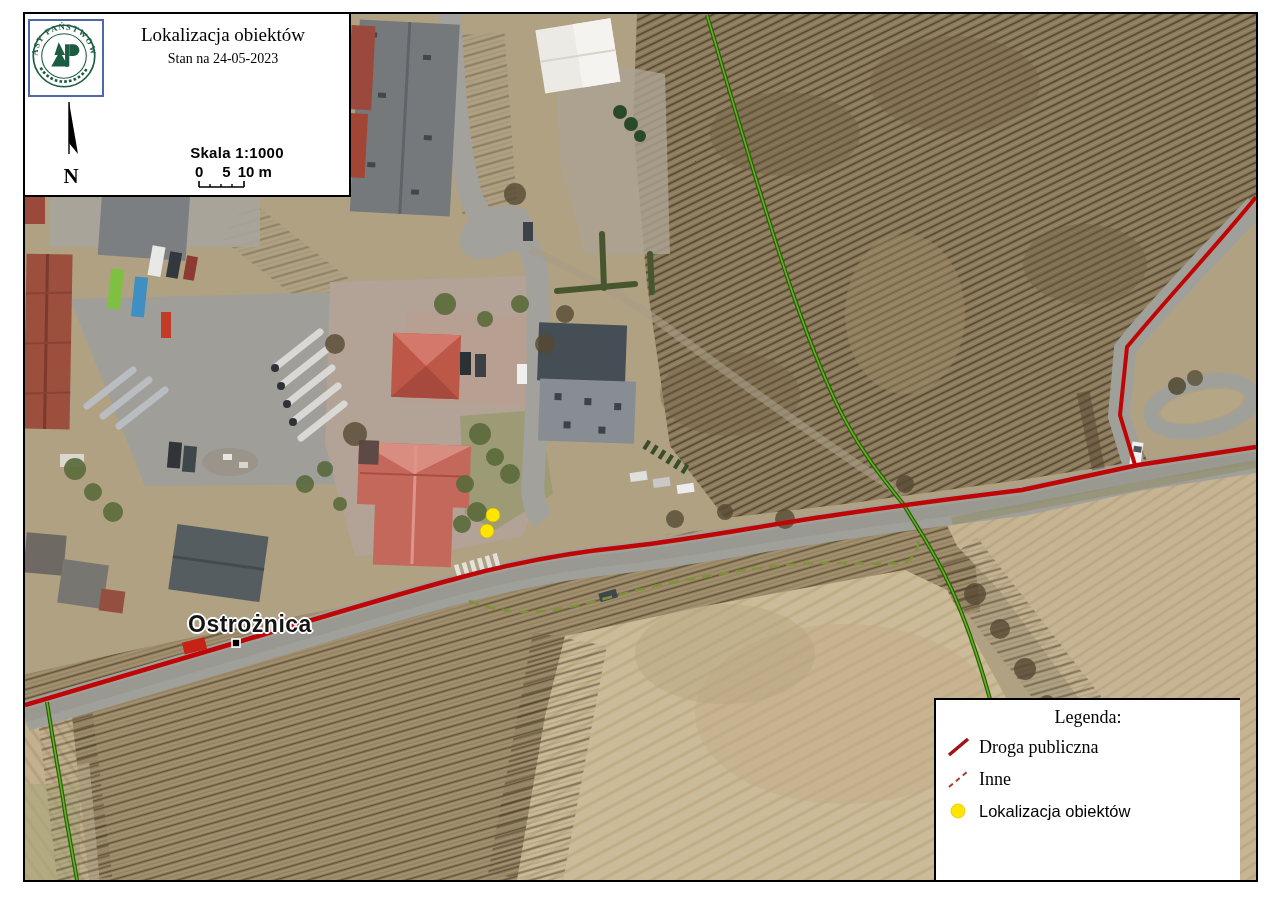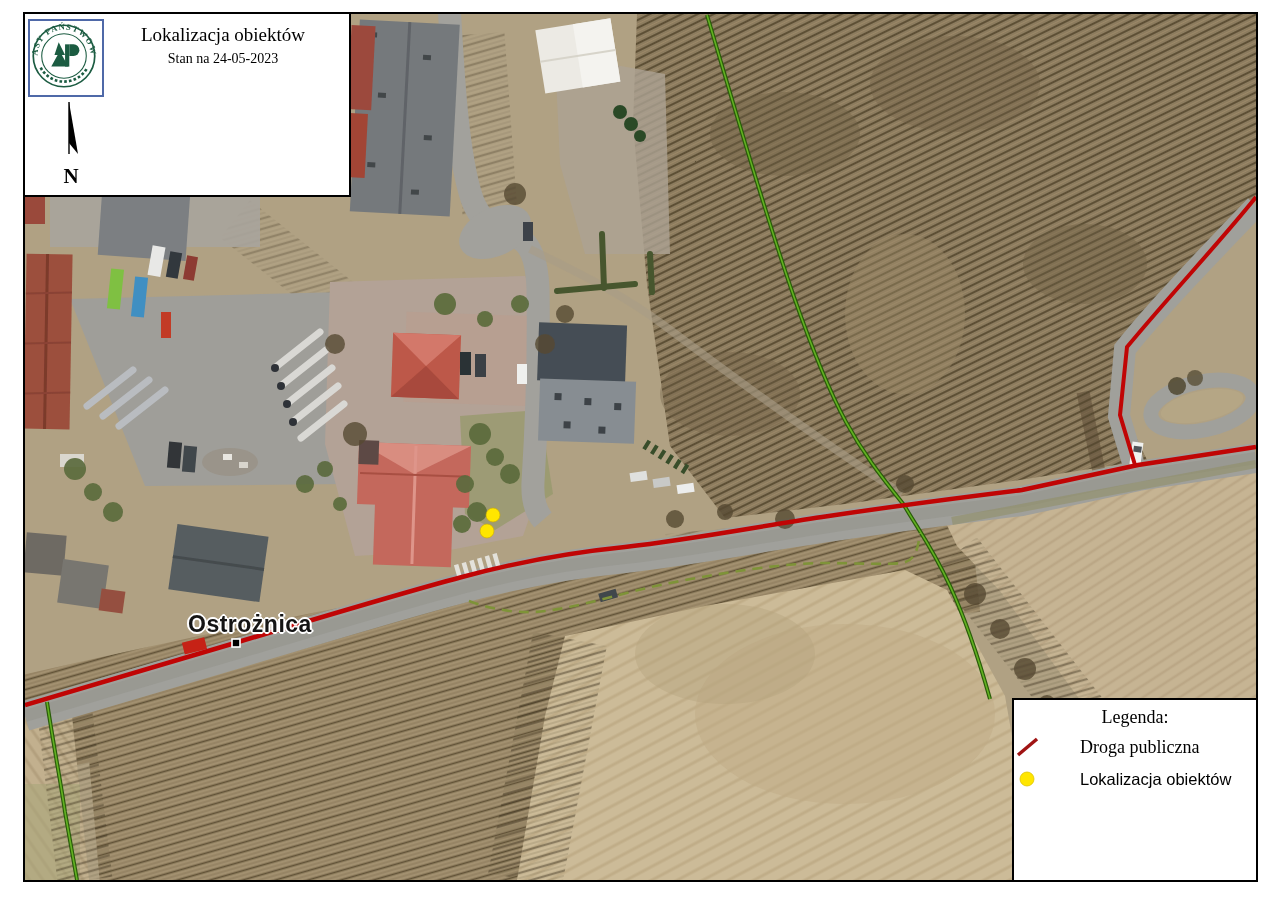--- a/index.html
+++ b/index.html
@@ -22,25 +22,25 @@
                font-family:"Liberation Serif",serif;}
   .scale-wrap{position:absolute;left:112px;top:130px;width:200px;
               font-family:"Liberation Sans",sans-serif;font-weight:bold;color:#000;}
   .scale-label{display:block;text-align:center;font-size:15px;letter-spacing:0.3px;}
   .scale-ticks{display:flex;align-items:baseline;font-size:15px;margin-top:2px;padding-left:58px;}
   .scale-ticks .t5{margin-left:19px;}
   .scale-ticks .t10{margin-left:7px;}
   .scale-ruler{display:block;margin-left:61px;margin-top:0px;}
 
   
-  .legend-box{position:absolute;right:0;bottom:0;width:244px;height:182px;background:#fff;
+  .legend-box{position:absolute;right:16px;bottom:0;width:306px;height:182px;background:#fff;
               border-left:2px solid #000;border-top:2px solid #000;box-sizing:border-box;z-index:30;}
   .legend-title{font-size:18px;text-align:center;margin-top:7px;color:#000;}
   .legend-items{margin-top:3px;}
-  .legend-item{display:flex;align-items:center;height:32px;color:#000;gap:32px;}
+  .legend-item{display:flex;align-items:center;height:32px;padding-left:9px;color:#000;}
   .legend-item .swatch{width:28px;height:22px;flex:0 0 28px;margin-right:6px;}
   .legend-item .lab{font-size:18px;font-family:"Liberation Serif",serif;}
   .legend-item.sans .lab{font-size:16.5px;font-family:"Liberation Sans",sans-serif;}
 
   
   .place-label{position:absolute;left:163px;top:597px;z-index:20;
      font-family:"Liberation Sans",sans-serif;font-weight:bold;font-size:23px;color:#141414;
      letter-spacing:0.5px;
      text-shadow:-2px 0 0 #fff,2px 0 0 #fff,0 -2px 0 #fff,0 2px 0 #fff,
                  -1px -1px 0 #fff,1px 1px 0 #fff,-1px 1px 0 #fff,1px -1px 0 #fff,0 0 3px #fff;}
@@ -357,31 +357,53 @@
         <div class="title-line">Lokalizacja obiektów</div>
         <div class="date-line">Stan na 24-05-2023</div>
       </div>
       <div class="north-wrap">
         <svg width="26" height="58" viewBox="0 0 26 58">
           <polygon points="11,0 20,52 11,41" fill="#000"></polygon>
           <line x1="11" y1="0" x2="11" y2="52" stroke="#000" stroke-width="1.4"></line>
         </svg>
         <div class="north-label">N</div>
       </div>
+      <div class="scale-wrap">
+        <span class="scale-label">Skala 1:1000</span>
+        <div class="scale-ticks">
+          <span class="t0">0</span>
+          <span class="t5">5</span>
+          <span class="t10">10 m</span>
+        </div>
+        <svg class="scale-ruler" width="48" height="8" viewBox="0 0 48 8">
+          <line x1="1" y1="7" x2="46" y2="7" stroke="#000" stroke-width="1.6"></line>
+          <line x1="1" y1="1" x2="1" y2="7" stroke="#000" stroke-width="1.6"></line>
+          <line x1="12" y1="4" x2="12" y2="7" stroke="#000" stroke-width="1.4"></line>
+          <line x1="23" y1="4" x2="23" y2="7" stroke="#000" stroke-width="1.4"></line>
+          <line x1="34" y1="4" x2="34" y2="7" stroke="#000" stroke-width="1.4"></line>
+          <line x1="46" y1="1" x2="46" y2="7" stroke="#000" stroke-width="1.6"></line>
+        </svg>
+      </div>
     </div>
 
     <div class="legend-box">
       <div class="legend-title">Legenda:</div>
       <div class="legend-items">
         <div class="legend-item">
           <svg class="swatch" viewBox="0 0 28 22">
             <line x1="4" y1="19" x2="23" y2="3" stroke="#a01414" stroke-width="3.5"></line>
           </svg>
           <span class="lab">Droga publiczna</span>
         </div>
+        <div class="legend-item">
+          <svg class="swatch" viewBox="0 0 28 22">
+            <line x1="4" y1="19" x2="23" y2="3" stroke="#a63b35" stroke-width="2" stroke-dasharray="5 4"></line>
+          </svg>
+          <span class="lab">Inne</span>
+        </div>
         <div class="legend-item sans">
           <svg class="swatch" viewBox="0 0 28 22">
             <circle cx="13" cy="11" r="7" fill="#ffe600" stroke="#e0c400" stroke-width="0.8"></circle>
           </svg>
           <span class="lab">Lokalizacja obiektów</span>
         </div>
       </div>
     </div>
 
   </div>

